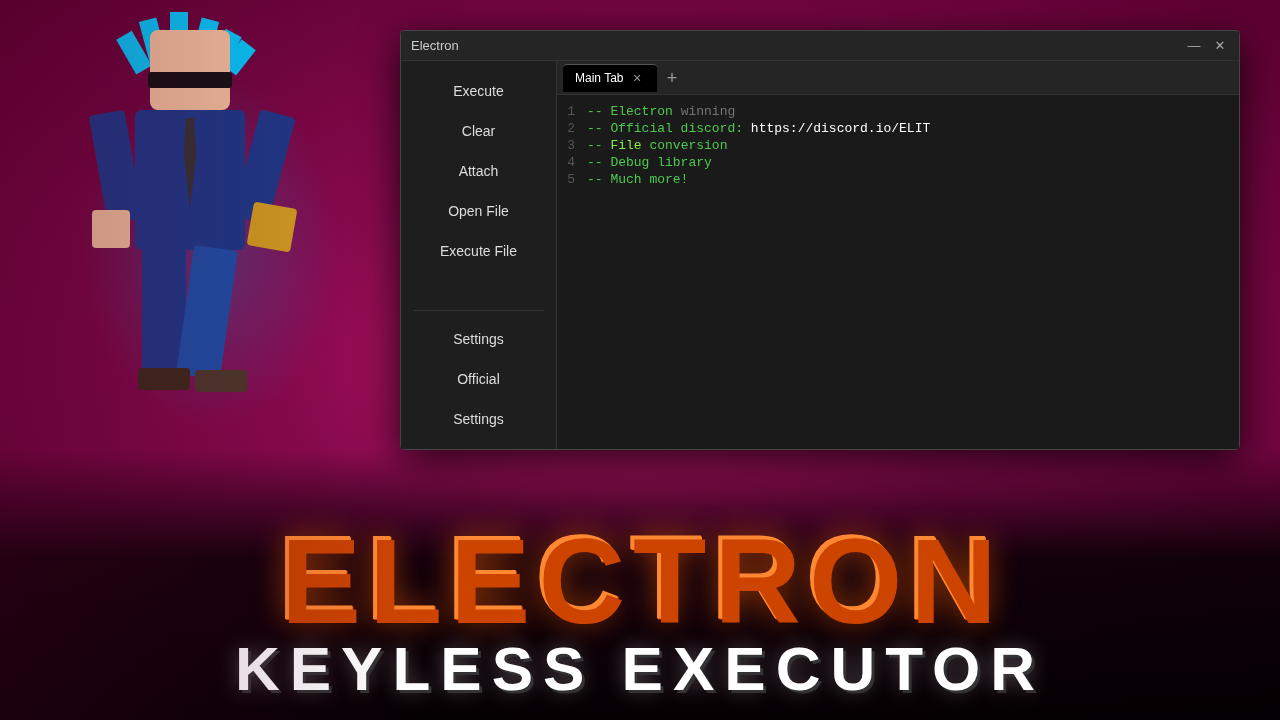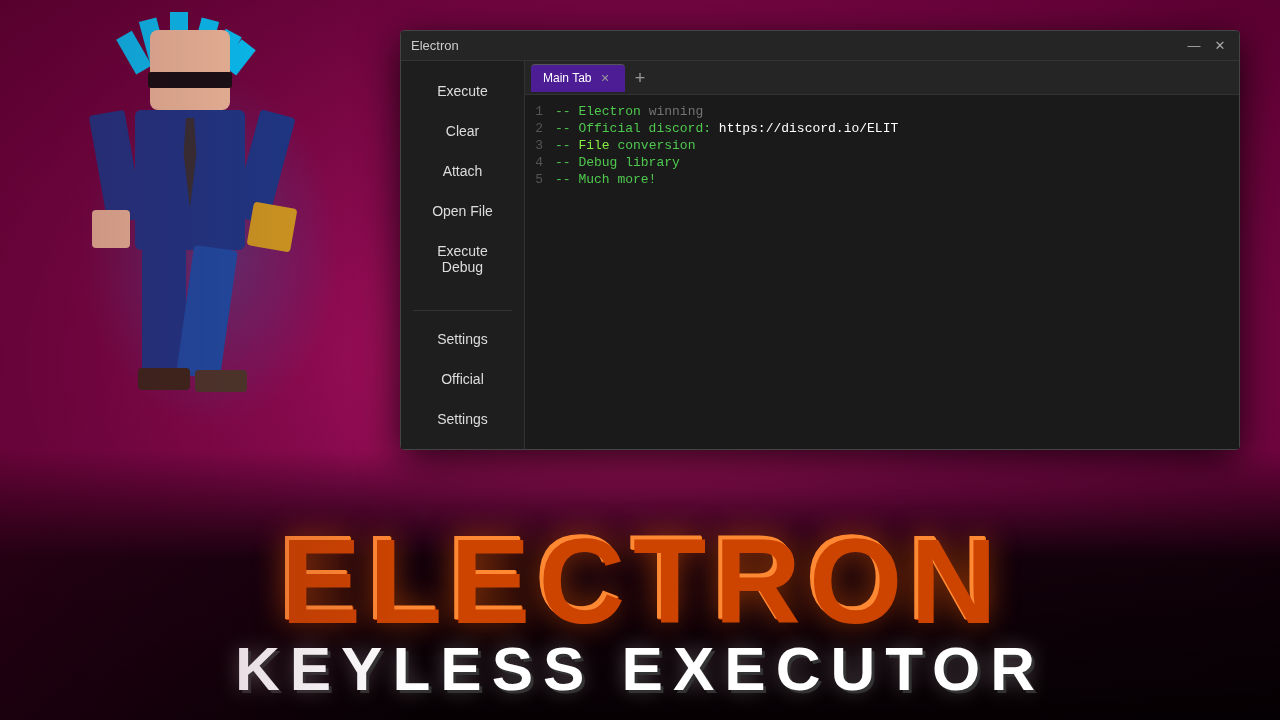--- a/index.html
+++ b/index.html
@@ -118,21 +118,21 @@
 
     
     .app-body {
       display: flex;
       flex: 1;
       overflow: hidden;
     }
 
     
     .sidebar {
-      width: 124px;
+      width: 156px;
       background: #1e1e1e;
       border-right: 1px solid #333;
       display: flex;
       flex-direction: column;
       padding: 10px 0;
       flex-shrink: 0;
     }
 
     .sidebar-btn {
       padding: 12px 16px;
@@ -176,21 +176,21 @@
       align-items: center;
       gap: 6px;
       padding: 4px 12px;
       background: #3a3a3a;
       border-radius: 4px 4px 0 0;
       color: #ddd;
       font-size: 12px;
       cursor: pointer;
       height: 28px;
     }
-    .tab.active { background: #4c1d95; color: white; border-top: 1px solid #555; }
+    .tab.active { background: #000000; color: white; border-top: 1px solid #555; }
 
     .tab-close {
       color: #999;
       font-size: 11px;
       cursor: pointer;
       padding: 1px 3px;
       border-radius: 2px;
     }
 
     .tab-add {
@@ -458,21 +458,21 @@
     </div>
   </div>
 
   <div class="app-body">
 
     <div class="sidebar">
       <div class="sidebar-btn">Execute</div>
       <div class="sidebar-btn">Clear</div>
       <div class="sidebar-btn">Attach</div>
       <div class="sidebar-btn">Open File</div>
-      <div class="sidebar-btn">Execute Debug</div>
+      <div class="sidebar-btn">Execute File</div>
       <div class="sidebar-spacer"></div>
       <div class="sidebar-divider"></div>
       <div class="sidebar-btn">Settings</div>
       <div class="sidebar-btn">Official</div>
       <div class="sidebar-btn">Settings</div>
     </div>
 
     <div class="main-content">
 
       <div class="tab-bar">

